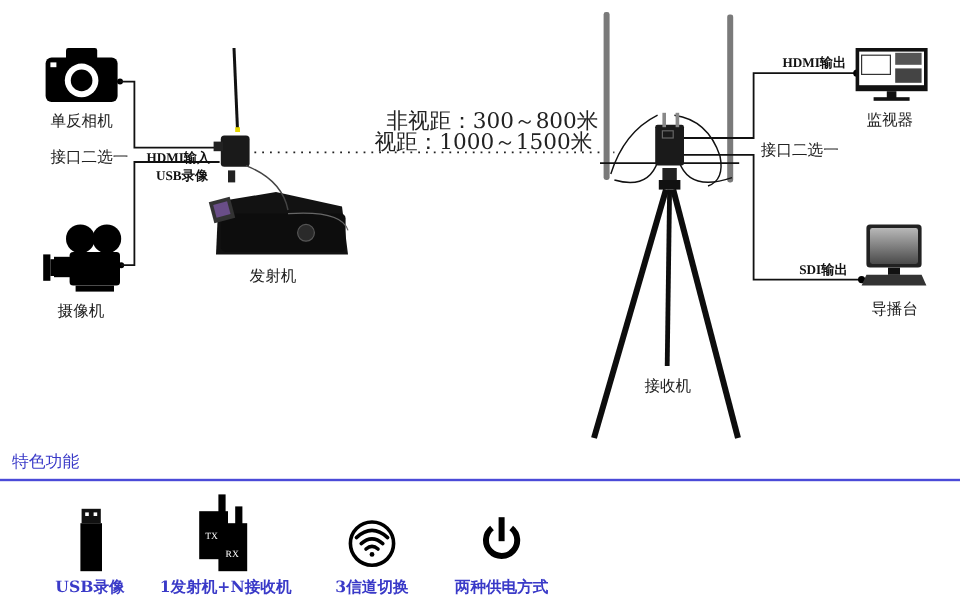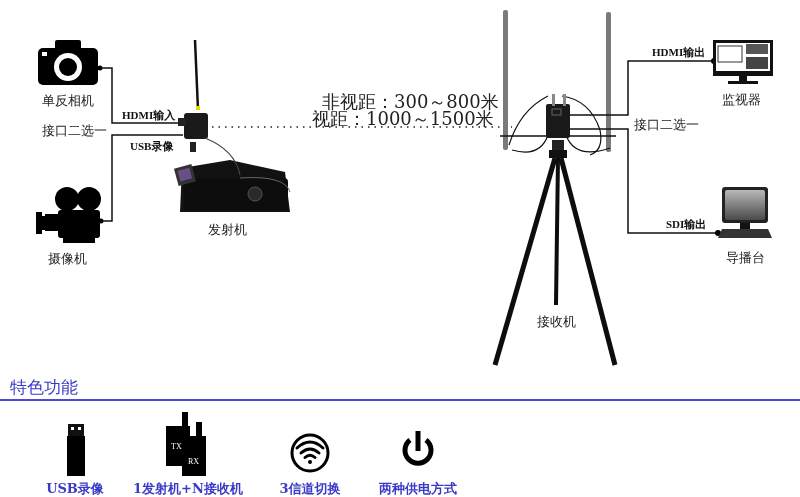--- a/index.html
+++ b/index.html
@@ -3,21 +3,21 @@
 <meta charset="utf-8">
 <style>
   html, body { margin:0; padding:0; background:#ffffff; }
   body { width:800px; height:497px; position:relative; overflow:hidden;
          font-family:"DejaVu Serif","Liberation Serif",serif; color:#222; }
   .abs { position:absolute; }
   .lbl { font-size:13px; color:#222; white-space:nowrap; }
   .lbl-b { font-size:11px; font-weight:bold; color:#111; white-space:nowrap; font-family:"Liberation Serif","DejaVu Serif",serif; }
   .dist { font-size:18px; line-height:17px; color:#222; white-space:nowrap; }
   svg.diagram { position:absolute; left:0; top:0; }
-  .section-title { font-size:17px; color:#3a3ac8; font-family:"DejaVu Sans","Liberation Sans",sans-serif; }
+  .section-title { font-size:14px; color:#3a3ac8; font-family:"DejaVu Sans","Liberation Sans",sans-serif; }
   .rule { position:absolute; left:0; top:399px; width:800px; height:2px; background:#4a4ad8; }
   .feat { position:absolute; top:410px; width:140px; text-align:center; }
   .feat .cap { position:absolute; top:70px; left:0; width:140px; 
                font-size:13px; font-weight:bold; color:#3a3ac8; white-space:nowrap;
                font-family:"DejaVu Serif","Liberation Serif",serif; }
   .feat svg { position:absolute; left:40px; top:0; }
 </style>
 </head>
 <body>
 
@@ -109,21 +109,21 @@
     <linearGradient id="scrgrad" x1="0" y1="0" x2="0" y2="1">
       <stop offset="0" stop-color="#b8b8b8"></stop>
       <stop offset="1" stop-color="#4a4a4a"></stop>
     </linearGradient>
   </defs>
 </svg>
 
 <div class="abs lbl" style="left:42px;top:92px;">单反相机</div>
 <div class="abs lbl" style="left:42px;top:122px;">接口二选一</div>
 <div class="abs lbl" style="left:48px;top:250px;text-align:right;">摄像机</div>
-<div class="abs lbl-b" style="left:122px;top:108px;">HDMI输入</div>
+<div class="abs lbl-b" style="left:122px;top:124px;">HDMI输入</div>
 <div class="abs lbl-b" style="left:130px;top:139px;">USB录像</div>
 <div class="abs lbl" style="left:208px;top:221px;">发射机</div>
 
 <div class="abs dist" style="left:322px;top:93px;">非视距：300～800米</div>
 <div class="abs dist" style="left:312px;top:110px;text-align:right;">视距：1000～1500米</div>
 
 <div class="abs lbl" style="left:537px;top:313px;">接收机</div>
 <div class="abs lbl" style="left:634px;top:116px;">接口二选一</div>
 <div class="abs lbl-b" style="left:652px;top:45px;">HDMI输出</div>
 <div class="abs lbl-b" style="left:666px;top:217px;">SDI输出</div>

